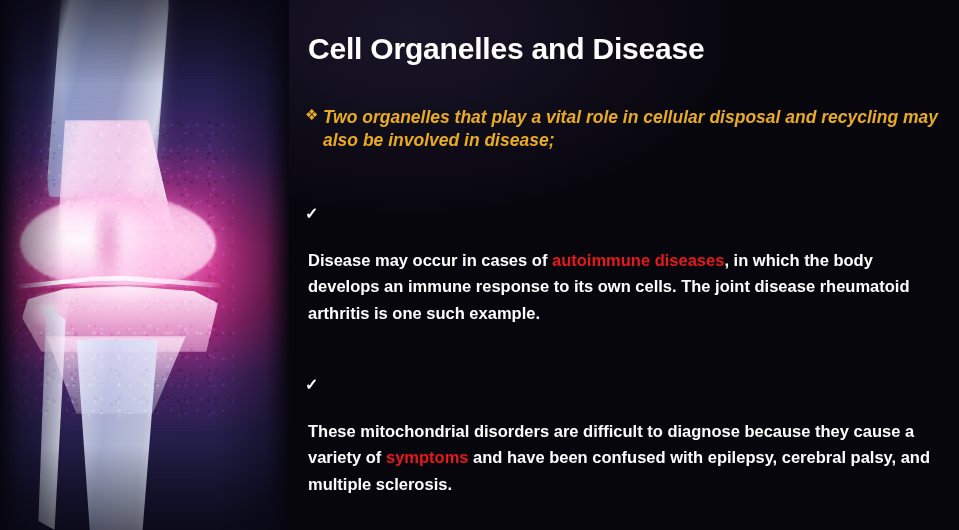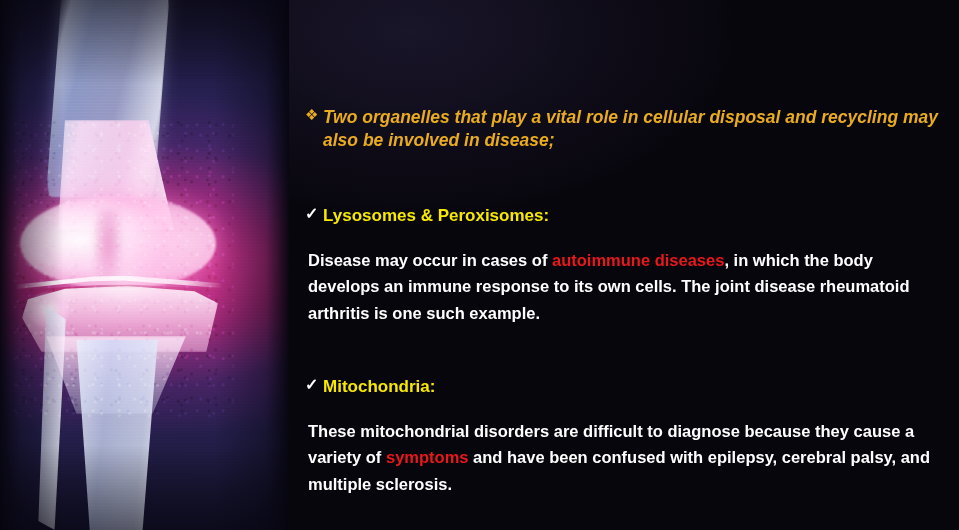--- a/index.html
+++ b/index.html
@@ -380,45 +380,44 @@
     <div class="tibia"></div>
     <div class="trabec"></div>
     <div class="glow-core"></div>
     <div class="xray-tex"></div>
     <div class="vignette"></div>
   </div>
 
   <div class="content">
 
 
+    <div class="title">Cell Organelles and Disease</div>
 
     <div class="block b1">
       <div class="bullet-row">
         <span class="mk">❖</span>
         <span class="txt">Two organelles that play a vital role in cellular disposal and recycling may also be involved in disease;</span>
       </div>
     </div>
 
     <div class="block b2">
       <div class="subhead">
         <span class="ck">✓</span>
-        <span>Lysosomes &amp; Peroxisomes:</span>
       </div>
     </div>
 
     <div class="block b3">
       <div class="para">
         <span>Disease may occur in cases of </span><span class="hl">autoimmune diseases</span><span>, in which the body develops an immune response to its own cells. The joint disease rheumatoid arthritis is one such example.</span>
       </div>
     </div>
 
     <div class="block b4">
       <div class="subhead">
         <span class="ck">✓</span>
-        <span>Mitochondria:</span>
       </div>
     </div>
 
     <div class="block b5">
       <div class="para">
         <span>These mitochondrial disorders are difficult to diagnose because they cause a variety of </span><span class="hl">symptoms</span><span> and have been confused with epilepsy, cerebral palsy, and multiple sclerosis.</span>
       </div>
     </div>
 
   </div>

